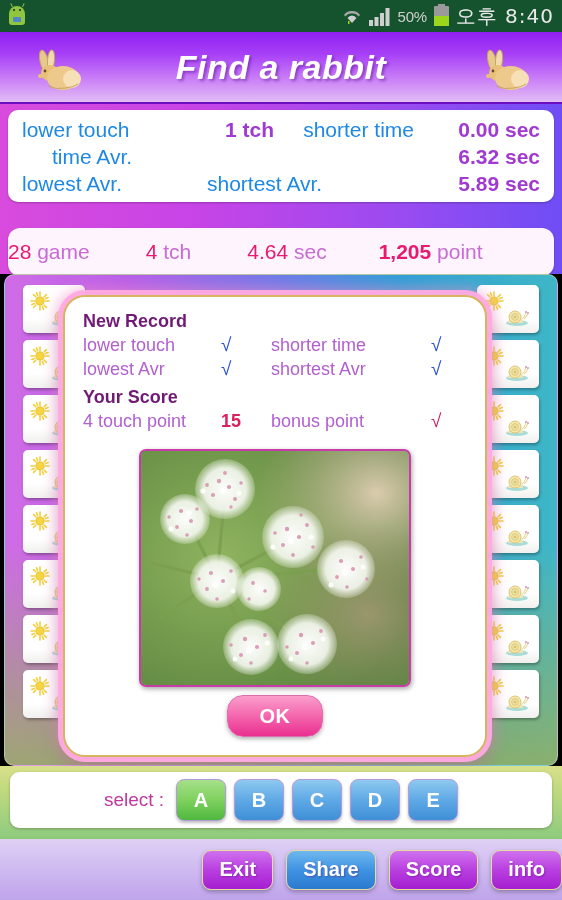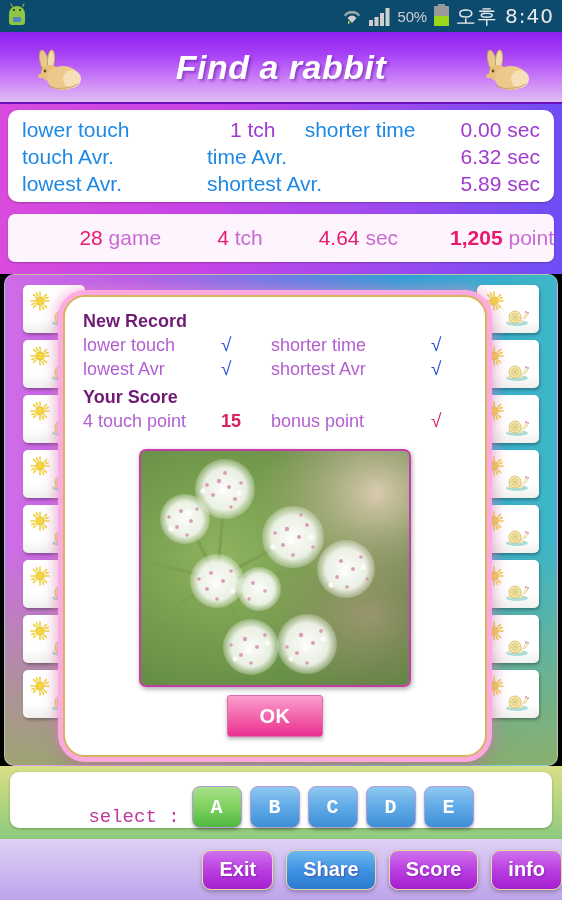--- a/index.html
+++ b/index.html
@@ -8,21 +8,21 @@
     font-family: "Liberation Sans", sans-serif;
     background: #000;
     overflow: hidden;
   }
   #app { position: relative; width: 562px; height: 900px; overflow: hidden; }
 
   
   .statusbar {
     position: absolute; top: 0; left: 0;
     width: 562px; height: 32px;
-    background: #0c4a6e;
+    background: #14532d;
     display: flex; align-items: center;
     padding: 0 8px 0 6px;
   }
   .sb-left { display: flex; align-items: center; gap: 4px; }
   .sb-right { margin-left: auto; display: flex; align-items: center; gap: 7px; }
   .android-bot { width: 22px; height: 22px; position: relative; }
   .bot-head {
     position: absolute; left: 3px; top: 1px; width: 16px; height: 9px;
     background: #8ec63f; border-radius: 9px 9px 0 0;
   }
@@ -73,30 +73,30 @@
     padding: 6px 8px;
   }
   .stats-panel {
     background: #ffffff; border-radius: 10px;
     height: 92px; padding: 8px 14px 6px 14px;
     box-shadow: 0 1px 2px rgba(0,0,0,0.25);
   }
   .stats-row { display: flex; align-items: baseline; height: 27px; }
   .sc { font-size: 21px; white-space: nowrap; }
   .sc.lbl { color: #1e88e5; }
-  .sc.val { color: #a03ad0; text-align: right; }
+  .sc.val { color: #a03ad0; text-align: right; font-weight: bold; }
   .c1 { width: 155px; }
   .c2 { width: 105px; text-align: right; }
   .c3 { width: 30px; }
   .c4 { width: 160px; }
   .c5 { flex: 1; text-align: right; }
 
   .summary-panel {
-    margin-top: 12px; background: #fdf4fd; border-radius: 7px;
-    height: 48px; display: flex; align-items: center; justify-content: flex-end;
+    margin-top: 26px; background: #fdf4fd; border-radius: 12px;
+    height: 48px; display: flex; align-items: center; justify-content: flex-start;
     box-shadow: 0 1px 2px rgba(0,0,0,0.25);
   }
   .sum-item { font-size: 21px; color: #c86bd3; white-space: nowrap; }
   .sum-item .num { color: #e8196e; }
   .sum-item.bold .num { font-weight: bold; }
   .sp1 { margin-right: 56px; } .sp2 { margin-right: 56px; } .sp3 { margin-right: 52px; }
 
   
   .board {
     position: absolute; top: 274px; left: 4px; width: 554px; height: 492px;
@@ -148,38 +148,37 @@
     overflow: hidden; position: relative;
     box-shadow: 1px 2px 5px rgba(0,0,0,0.35);
     background: linear-gradient(150deg, #7fa05a 0%, #6f9a4e 25%, #8aab62 45%, #b9a98d 70%, #c9b59a 100%);
   }
   .photo-wrap svg { position: absolute; top:0; left:0; }
 
   .ok-btn {
     position: absolute; bottom: 18px; left: 50%; transform: translateX(-50%);
     width: 96px; height: 42px;
     background: linear-gradient(to bottom, #fa9ecb 0%, #f56cb0 45%, #ea2f90 100%);
-    border-radius: 3px; border: 1px solid #d96fae;
+    border-radius: 16px; border: 1px solid #d96fae;
     color: #ffffff; font-size: 20px; font-weight: bold;
     display: flex; align-items: center; justify-content: center;
     box-shadow: 0 2px 4px rgba(0,0,0,0.3);
     letter-spacing: 0.5px;
   }
 
   
   .selectzone {
     position: absolute; top: 766px; left: 0; width: 562px; height: 72px;
     background: linear-gradient(to bottom, #d9e08a 0%, #bfd97f 35%, #8ecb7f 100%);
     padding: 6px 10px;
   }
   .select-panel {
     background: #ffffff; border-radius: 9px; height: 56px;
-    display: flex; align-items: flex-end; justify-content: center;
+    display: flex; align-items: center; justify-content: center;
     box-shadow: 0 1px 3px rgba(0,0,0,0.25);
-    font-family: Liberation Mono, monospace;
   }
   .select-label { font-size: 19px; color: #c0389b; margin-right: 12px; }
   .sel-btn {
     width: 50px; height: 42px; margin-right: 8px;
     border-radius: 8px; border: 1px solid #b49ad8;
     color: #ffffff; font-size: 20px; font-weight: bold;
     display: flex; align-items: center; justify-content: center;
     box-shadow: 0 2px 3px rgba(0,0,0,0.25);
     background: linear-gradient(to bottom, #8ec9f0 0%, #5fa9e6 50%, #3f8fd6 100%);
   }
@@ -280,21 +279,20 @@
   <div class="statszone">
     <div class="stats-panel">
       <div class="stats-row">
         <span class="sc lbl c1">lower touch</span>
         <span class="sc val c2">1 tch</span>
         <span class="c3"></span>
         <span class="sc lbl c4">shorter time</span>
         <span class="sc val c5">0.00 sec</span>
       </div>
       <div class="stats-row">
-        <span class="sc lbl c1">touch Avr.</span>
         <span class="c3"></span>
         <span class="sc lbl c4">time Avr.</span>
         <span class="sc val c5">6.32 sec</span>
       </div>
       <div class="stats-row">
         <span class="sc lbl c1">lowest Avr.</span>
         <span class="c3"></span>
         <span class="sc lbl c4">shortest Avr.</span>
         <span class="sc val c5">5.89 sec</span>
       </div>

